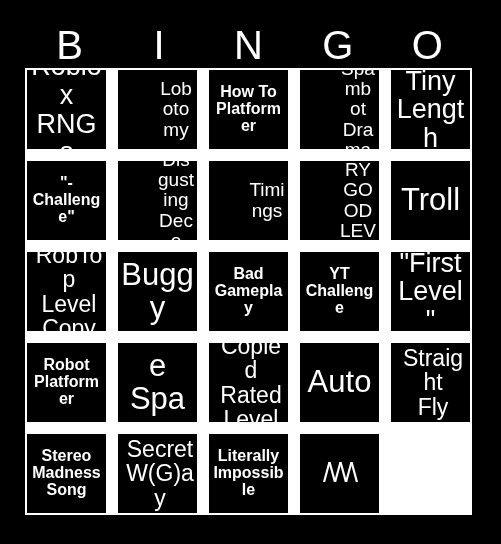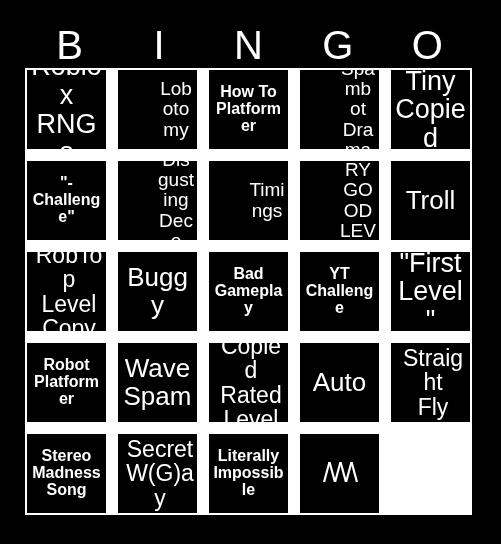--- a/index.html
+++ b/index.html
@@ -72,21 +72,21 @@
     text-align: center;
     overflow: hidden;
     padding: 2px 3px;
     box-sizing: border-box;
     line-height: 1.06;
     white-space: pre-line;
     word-break: break-word;
   }
 
   
-  .fs-xxl { font-size: 26px; text-align: center; }
+  .fs-xxl { font-size: 31px; text-align: center; }
   .fs-xl  { font-size: 27px; }
   .fs-l   { font-size: 23px; padding-left: 8px; }
   .fs-m   { font-size: 19px; padding-left: 40px; }
   .fs-s   { font-size: 16px; font-weight: bold; }
 
   .cell-zigzag {
     font-size: 27px;
     letter-spacing: -2px;
   }
 </style>
@@ -105,21 +105,21 @@
 
   <div id="grid">
       <div class="cell fs-xl">Roblox
 RNGs</div>
       <div class="cell fs-m">Lobotomy</div>
       <div class="cell fs-s">How To
 Platformer</div>
       <div class="cell fs-m">Spambot
 Drama</div>
       <div class="cell fs-xl">Tiny
-Copied</div>
+Length</div>
       <div class="cell fs-s">"-
 Challenge"</div>
       <div class="cell fs-m">Disgusting
 Deco</div>
       <div class="cell fs-m">Timings</div>
       <div class="cell fs-m">VERY
 GOOD
 LEVEL</div>
       <div class="cell fs-xxl">Troll</div>
       <div class="cell fs-l">RobTop

